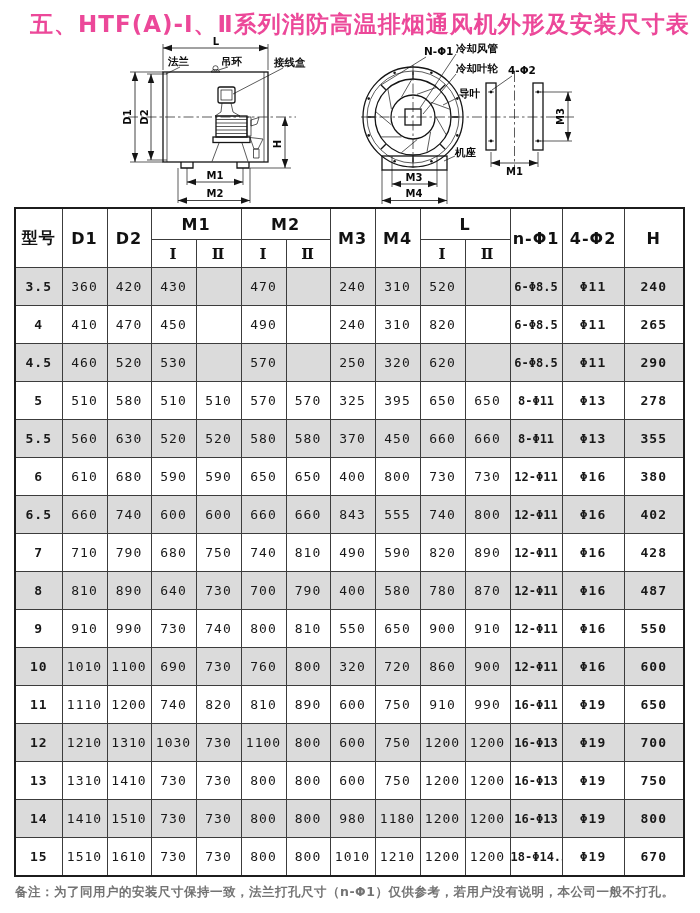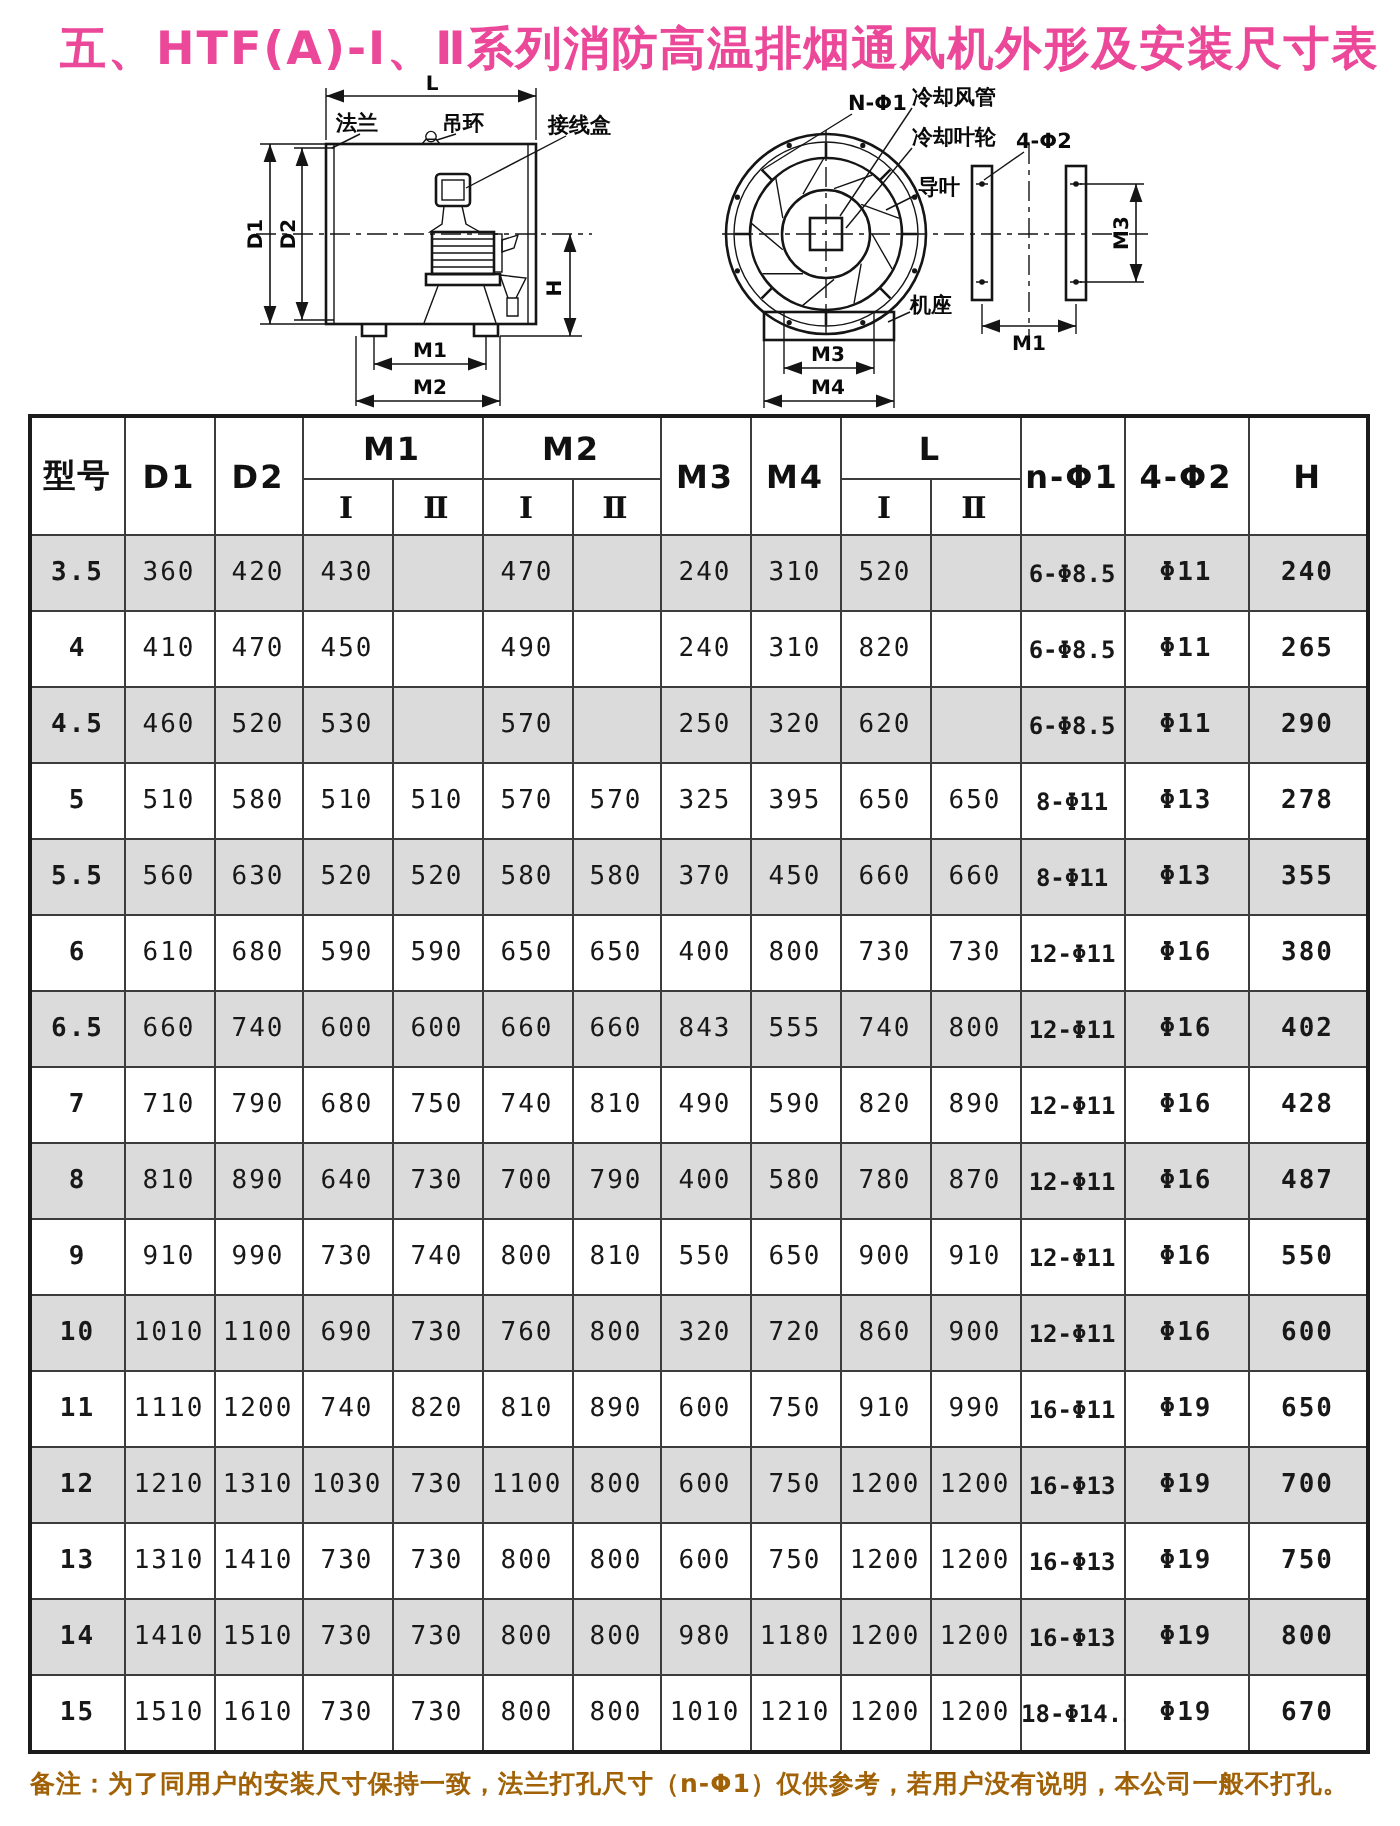--- a/index.html
+++ b/index.html
@@ -31,21 +31,21 @@
   thead tr.grp th{height:30px;}
   thead tr.sub th{height:27px;font-family:"DejaVu Serif",serif;font-size:15px;}
   tbody td{
     height:37px;font-size:13px;letter-spacing:1px;
     font-family:"DejaVu Sans Mono","DejaVu Sans",monospace;color:#181818;
   }
   tbody tr.shade td{background:#dbdbdb;}
   tbody td.strong{font-weight:bold;font-size:13px;}
   tbody td.phi{font-size:12px;letter-spacing:0;}
   .footnote{
-    padding:7px 0 0 15px;font-size:12.5px;font-weight:bold;color:#a16207;
+    padding:7px 0 0 15px;font-size:12.5px;font-weight:bold;color:#737373;
     letter-spacing:0.5px;white-space:nowrap;
   }
   
   .ln{stroke:#151515;fill:none;stroke-width:1.3;}
   .tn{stroke:#151515;fill:none;stroke-width:0.7;}
   .dim{stroke:#151515;fill:none;stroke-width:0.8;}
   .cl{stroke:#151515;fill:none;stroke-width:0.7;stroke-dasharray:10 3 2.5 3;}
   .lbl{font:bold 10.5px "DejaVu Sans",sans-serif;fill:#0a0a0a;}
   .dlbl{font:bold 10px "DejaVu Sans",sans-serif;fill:#0a0a0a;}
 </style>

